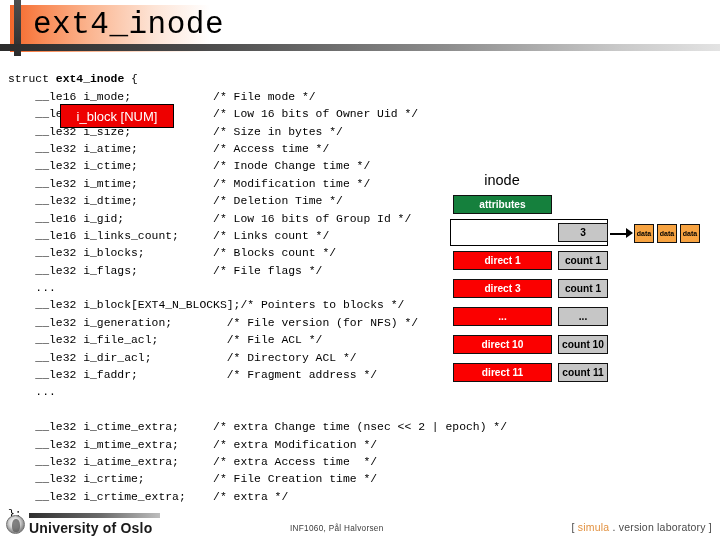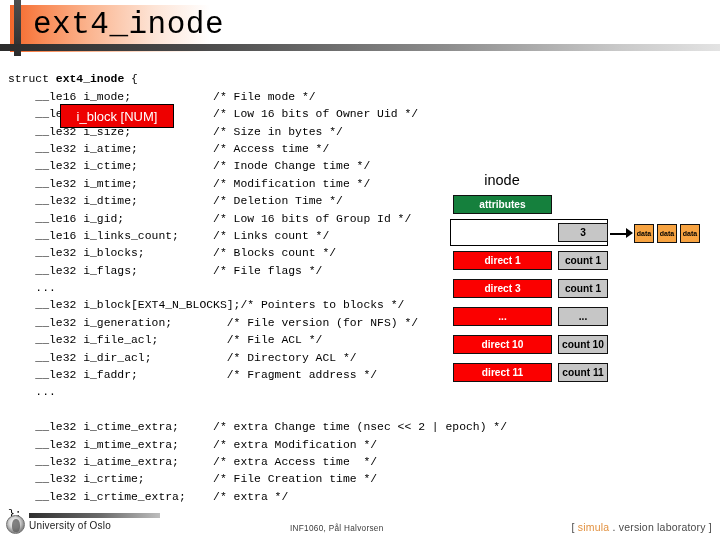--- a/index.html
+++ b/index.html
@@ -189,22 +189,22 @@
   }
   #uio-bar {
     position: absolute;
     left: 29px; top: 5px;
     width: 131px; height: 5px;
     background: linear-gradient(to right, #2f2f2f 0%, #6a6a6a 55%, #bdbdbd 100%);
   }
   #uio-name {
     position: absolute;
     left: 29px; top: 12px;
-    font-size: 10px;
-    font-weight: normal;
+    font-size: 14px;
+    font-weight: bold;
     color: #1a1a1a;
     letter-spacing: 0.2px;
   }
   #footer-center {
     position: absolute;
     left: 290px; top: 16px;
     font-size: 8.2px;
     color: #3a3a3a;
     letter-spacing: 0.3px;
   }

